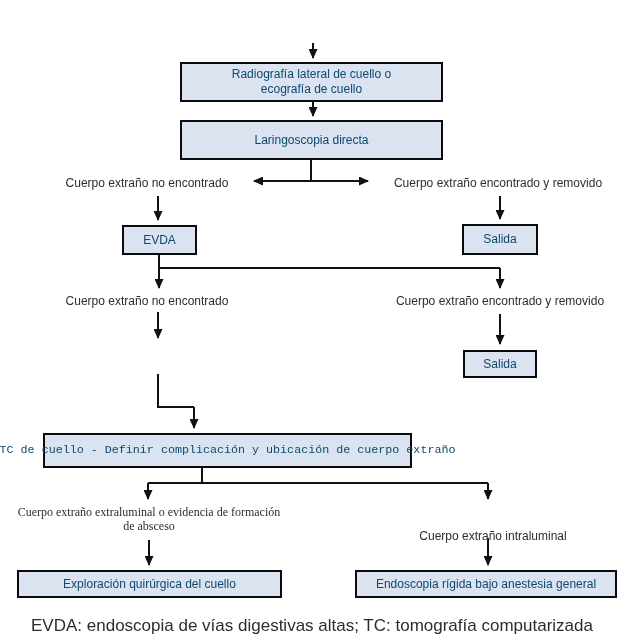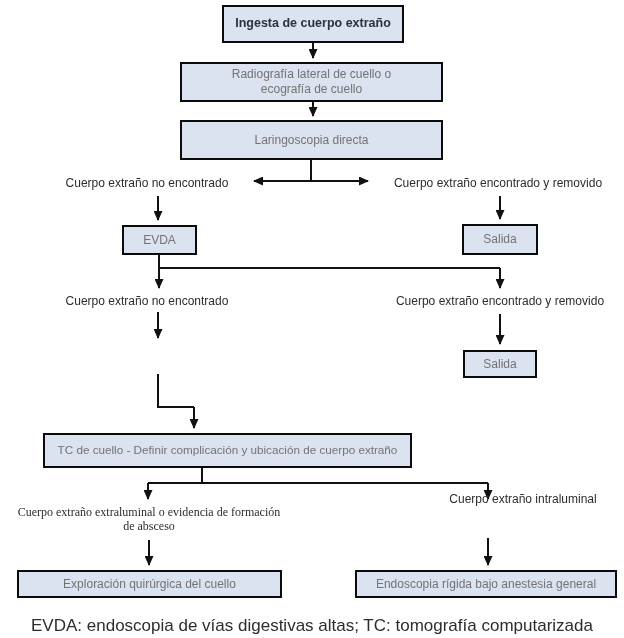--- a/index.html
+++ b/index.html
@@ -23,24 +23,24 @@
     box-sizing: border-box;
     background: #dbe2f0;
     border: 2px solid #0b0b0b;
     display: flex;
     flex-direction: column;
     align-items: center;
     justify-content: center;
     text-align: center;
     font-size: 12px;
     line-height: 1.25;
-    color: #737373;
+    color: #0c4a6e;
   }
   .node.title { font-weight: bold; font-size: 12.5px; color: #2a3240; }
-  .node.nowrap { white-space: nowrap; }
+  .node.nowrap { white-space: nowrap; font-family: Liberation Mono, monospace; }
   .flabel {
     position: absolute;
     transform: translateX(-50%);
     white-space: nowrap;
     font-size: 12px;
     color: #2d2d2d;
     text-align: center;
     line-height: 1.2;
   }
   .flabel .ln { display: block; white-space: nowrap; font-family: Liberation Serif, serif; }
@@ -80,23 +80,20 @@
       <path d="M158,374 L158,407 L194,407"></path>
       <path d="M194,407 L194,428" marker-end="url(#ah)"></path>
       <path d="M202,468 L202,483 M148,483 L488,483"></path>
       <path d="M148,483 L148,499" marker-end="url(#ah)"></path>
       <path d="M488,483 L488,499" marker-end="url(#ah)"></path>
       <path d="M149,540 L149,565" marker-end="url(#ah)"></path>
       <path d="M488,538 L488,565" marker-end="url(#ah)"></path>
     </g>
   </svg>
 
-  <div class="node title" style="left:222px; top:5px; width:182px; height:38px;">
-    <span>Ingesta de cuerpo extraño</span>
-  </div>
 
   <div class="node" style="left:180px; top:62px; width:263px; height:40px;">
     <span class="ln" style="display:block;">Radiografía lateral de cuello o</span>
     <span class="ln" style="display:block;">ecografía de cuello</span>
   </div>
 
   <div class="node" style="left:180px; top:120px; width:263px; height:40px;">
     <span>Laringoscopia directa</span>
   </div>
 
@@ -131,21 +128,21 @@
 
   <div class="node nowrap" style="left:43px; top:433px; width:369px; height:35px; font-size:11.7px;">
     <span>TC de cuello - Definir complicación y ubicación de cuerpo extraño</span>
   </div>
 
   <div class="flabel" style="left:149px; top:505px;">
     <span class="ln">Cuerpo extraño extraluminal o evidencia de formación</span>
     <span class="ln">de absceso</span>
   </div>
 
-  <div class="flabel" style="left:493px; top:492px;margin-left:30px;">
+  <div class="flabel" style="left:493px; top:529px;">
     <span>Cuerpo extraño intraluminal</span>
   </div>
 
   <div class="node" style="left:355px; top:570px; width:262px; height:28px;">
     <span>Endoscopia rígida bajo anestesia general</span>
   </div>
 
   <div class="node" style="left:17px; top:570px; width:265px; height:28px;">
     <span>Exploración quirúrgica del cuello</span>
   </div>

